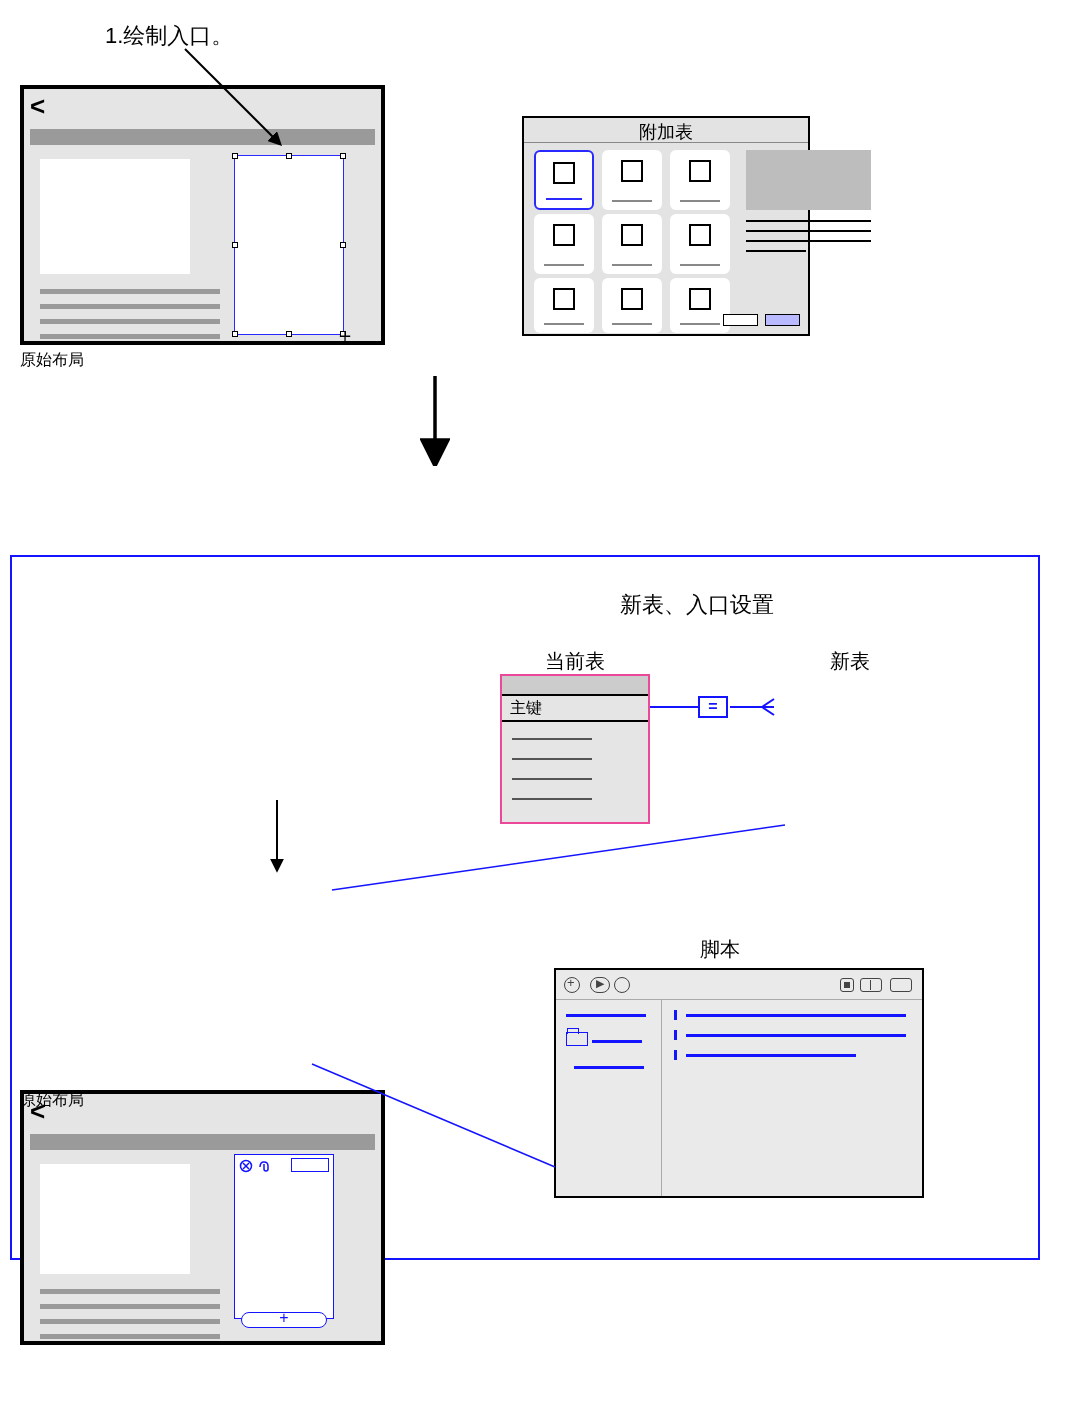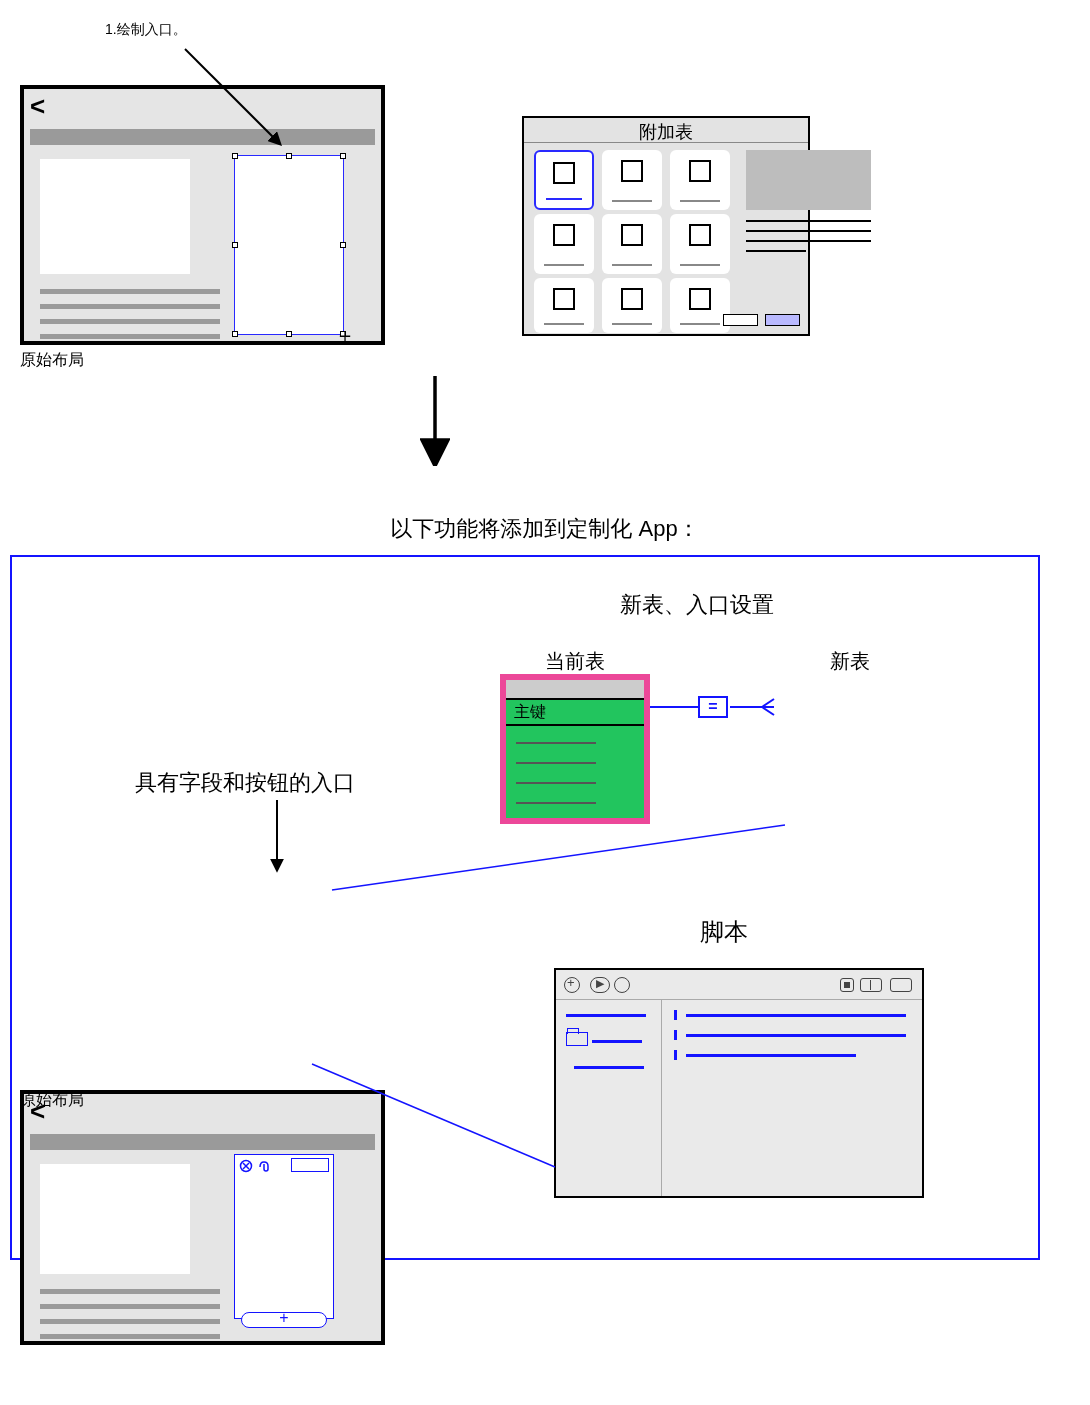--- a/index.html
+++ b/index.html
@@ -1,19 +1,19 @@
 <!DOCTYPE html>
 <html><head>
 <meta charset="utf-8">
 <style>
   *{box-sizing:border-box}
   body{margin:0;font-family:Arial,"Helvetica Neue",Helvetica,sans-serif;background:#fff;width:1090px;}
   .canvas{position:relative;width:1090px;height:1405px}
   .abs{position:absolute}
-  .step-text{font-size:14px;line-height:1.6}
+  .step-text{font-size:22px;line-height:1.6}
   .caption{font-size:16px}
   .title{font-size:22px;text-align:center}
 
   
   .layout-win{border:4px solid #000;background:#e5e5e5;position:relative}
   .layout-win .back{position:absolute;left:6px;top:2px;font-size:26px;font-weight:bold}
   .layout-win .toolbar{position:absolute;left:6px;right:6px;top:40px;height:16px;background:#9a9a9a}
   .layout-win .photo{position:absolute;left:16px;top:70px;background:#fff;border:1px solid #fff}
   .layout-win .line{position:absolute;height:5px;background:#9a9a9a}
 
@@ -32,21 +32,21 @@
   .tile.sel-tile .under{background:#2929ff}
   .preview{position:absolute;background:#bdbdbd}
   .pline{position:absolute;height:2px;background:#000}
   .btn{position:absolute;width:35px;height:12px;border:1px solid #000;background:#fff}
   .btn.primary{background:#b9b9ff}
 
   
   .result-box{border:2px solid #1414ff}
 
   
-  .tbl{position:absolute;border:6px solid #ec4899;background:#22c55e}
+  .tbl{position:absolute;border:2px solid #ec4899;background:#e5e5e5}
   .tbl.blue{border-color:#1414ff}
   .tbl .head{height:20px;border-bottom:2px solid #000;background:#ccc}
   .tbl.blue .head{border-color:#1414ff;background:#dcdcdc}
   .tbl .pk{position:absolute;left:8px;top:22px;font-size:16px}
   .tbl .pkrule{position:absolute;left:0;right:0;top:44px;border-top:2px solid #000}
   .tbl .fline{position:absolute;height:2px;background:#555}
   .tbl.blue .fline{background:#1414ff}
   .tbl .fk{color:#1414ff;font-size:16px}
   .eqbox{position:absolute;width:30px;height:22px;border:2px solid #1414ff;color:#1414ff;text-align:center;font-weight:bold;font-size:16px;line-height:18px;background:#fff}
 
@@ -161,21 +161,20 @@
 
   <svg class="abs" style="left:420px;top:376px" width="30" height="90">
     <defs>
         <marker id="ah2" viewBox="0 0 10 10" refX="5" refY="5" markerWidth="9" markerHeight="9" orient="auto">
           <path d="M0 0L10 5L0 10z" fill="#000"></path>
         </marker>
       </defs>
     <line x1="15" y1="0" x2="15" y2="78" stroke="#000" stroke-width="3.5" marker-end="url(#ah2)"></line>
   </svg>
 
-  <div class="abs title" style="left:0;width:1090px;top:514px">以下功能将添加到定制化 App：</div>
 
   <div class="abs result-box" style="left:10px;top:555px;width:1030px;height:705px"></div>
 
   <div class="abs" style="left:620px;top:590px;font-size:22px">新表、入口设置</div>
   <div class="abs" style="left:545px;top:648px;font-size:20px">当前表</div>
   <div class="abs" style="left:830px;top:648px;font-size:20px">新表</div>
 
   <div class="tbl" style="left:500px;top:674px;width:150px;height:150px">
     <div class="head"></div>
     <div class="pk">主键</div>
@@ -188,21 +187,20 @@
 
 
   <svg class="abs" style="left:650px;top:695px" width="130" height="30">
     <line x1="0" y1="12" x2="48" y2="12" stroke="#1414ff" stroke-width="2"></line>
     <line x1="80" y1="12" x2="124" y2="12" stroke="#1414ff" stroke-width="2"></line>
     <line x1="112" y1="12" x2="124" y2="4" stroke="#1414ff" stroke-width="2"></line>
     <line x1="112" y1="12" x2="124" y2="20" stroke="#1414ff" stroke-width="2"></line>
   </svg>
   <div class="eqbox" style="left:698px;top:696px">=</div>
 
-  <div class="abs" style="left:135px;top:768px;font-size:22px">具有字段和按钮的入口</div>
   <svg class="abs" style="left:262px;top:800px" width="30" height="80">
     <defs>
         <marker id="ah3" viewBox="0 0 10 10" refX="8" refY="5" markerWidth="7" markerHeight="7" orient="auto">
           <path d="M0 0L10 5L0 10z" fill="#000"></path>
         </marker>
       </defs>
     <line x1="15" y1="0" x2="15" y2="70" stroke="#000" stroke-width="2" marker-end="url(#ah3)"></line>
   </svg>
 
   <div class="abs layout-win" style="left:20px;top:830px;width:365px;height:255px;">
@@ -230,21 +228,21 @@
       </div>
       <div class="add">+</div>
     </div>
   </div>
   <div class="abs caption" style="left:20px;top:1090px">原始布局</div>
 
   <svg class="abs" style="left:330px;top:824px" width="460" height="70">
     <line x1="455" y1="1" x2="2" y2="66" stroke="#1414ff" stroke-width="1.5"></line>
   </svg>
 
-  <div class="abs" style="left:700px;top:916px;font-size:24px">脚本</div>
+  <div class="abs" style="left:700px;top:936px;font-size:20px">脚本</div>
 
   <div class="scripts" style="left:554px;top:968px;width:370px;height:230px">
     <div class="tb">
       <div class="rnd" style="left:8px;top:7px;width:16px;height:16px">
         <span style="position:absolute;left:2px;top:-3px;font-size:13px;color:#444">+</span>
       </div>
       <div class="pill" style="left:34px;top:7px;width:20px">
         <span style="position:absolute;left:5px;top:-1px;font-size:11px;color:#444">▶</span>
       </div>
       <div class="rnd" style="left:58px;top:7px;width:16px;height:16px"></div>

